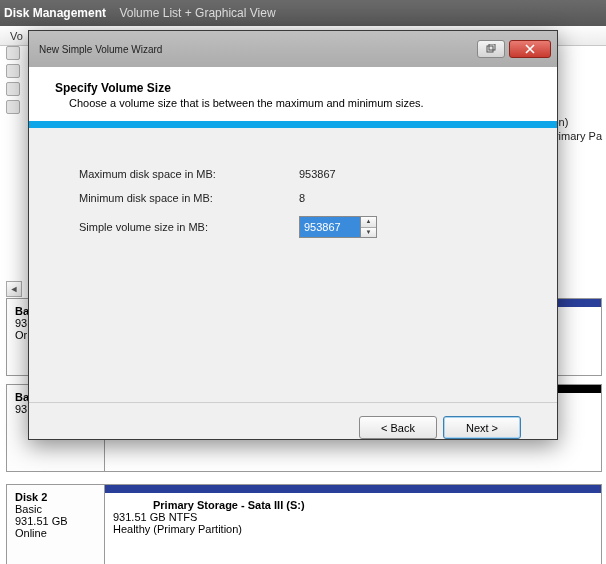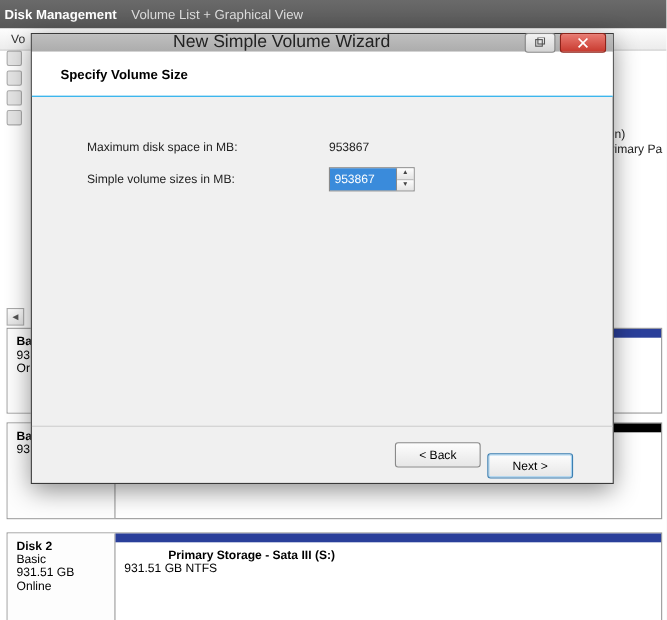--- a/index.html
+++ b/index.html
@@ -30,42 +30,42 @@
   .disk-row .vol .blackbar { position: absolute; top: 0; left: 0; right: 0; height: 8px; background: #000; }
   .disk-row .vol .hatch { position: absolute; top: 0; left: 0; right: 0; height: 100%; background: repeating-linear-gradient(45deg,#fff,#fff 4px,#d2d2d2 4px,#d2d2d2 6px); z-index: -1; }
   .disk-row .vol .vtitle { font-weight: bold; margin-top: 8px; padding-left: 40px; }
 
   .row0 { top: 272px; height: 78px; }
   .row1 { top: 358px; height: 88px; }
   .row2 { top: 458px; height: 84px; }
 
   
   .wizard { position: absolute; left: 28px; top: 30px; width: 530px; height: 410px; border: 1px solid #3a3a3a; background: #f0f0f0; box-shadow: 0 6px 22px rgba(0,0,0,.45); }
-  .wz-title { height: 16px; background: linear-gradient(#bfbfbf,#acacac); display: flex; align-items: center; padding: 0 6px 0 10px; font-size: 16px; color: #222; text-align: center; }
+  .wz-title { height: 36px; background: linear-gradient(#bfbfbf,#acacac); display: flex; align-items: center; padding: 0 6px 0 10px; font-size: 10px; color: #222; }
   .wz-title .t { flex: 1; }
   .wz-title .btn { width: 28px; height: 18px; margin-left: 4px; border-radius: 3px; border: 1px solid #888; background: linear-gradient(#f3f3f3,#d4d4d4); display: inline-flex; align-items: center; justify-content: center; }
   .wz-title .btn.close { background: linear-gradient(#e97b72,#c83a2f); border-color: #8e231a; color: #fff; width: 42px; }
   .wz-title .btn svg { width: 10px; height: 10px; }
 
-  .wz-head { background: #fff; padding: 14px 20px 12px 26px; border-bottom: 1px solid #0ea5e9; }
+  .wz-head { background: #fff; padding: 14px 20px 12px 26px; border-bottom: 7px solid #0ea5e9; }
   .wz-head .h1 { font-weight: bold; font-size: 12px; }
   .wz-head .h2 { font-size: 11px; margin-left: 14px; margin-top: 2px; }
 
   .wz-body { padding: 34px 20px 0 50px; font-size: 11px; color: #222; }
   .wz-body table { width: 100%; border-collapse: collapse; }
   .wz-body td { padding: 6px 0; vertical-align: middle; }
   .wz-body td.lbl { width: 220px; }
   .spin { display: inline-flex; border: 1px solid #8a8a8a; height: 22px; }
   .spin input { width: 60px; border: none; padding: 0 4px; font-size: 11px; background: #3a8bdb; color: #fff; outline: none; }
   .spin input::selection { background: #1d5fa7; }
   .spin .arrows { width: 16px; border-left: 1px solid #8a8a8a; display: flex; flex-direction: column; }
   .spin .arrows div { flex: 1; background: linear-gradient(#fdfdfd,#e4e4e4); font-size: 6px; text-align: center; line-height: 9px; color: #444; }
   .spin .arrows div:first-child { border-bottom: 1px solid #aaa; }
 
-  .wz-foot { position: absolute; bottom: 0; left: 0; right: 0; height: 52px; border-top: 1px solid #cfcfcf; display: flex; align-items: center; justify-content: flex-end; padding-right: 16px; gap: 6px; }
+  .wz-foot { position: absolute; bottom: 0; left: 0; right: 0; height: 37px; border-top: 1px solid #cfcfcf; display: flex; align-items: flex-end; justify-content: flex-end; padding-right: 16px; gap: 6px; }
   .wz-foot button { height: 23px; min-width: 78px; font-size: 11px; border: 1px solid #8a8a8a; border-radius: 3px; background: linear-gradient(#fdfdfd,#e6e6e6); padding: 0 10px; }
   .wz-foot button.primary { border: 1px solid #3c7fb1; box-shadow: 0 0 0 1px #a7d3f2 inset; margin-top: 20px; }
   .wz-foot .gap { width: 14px; }
 </style>
 </head>
 <body>
 
 <div class="titlebar">
   <span class="app">Disk Management</span>
   <span class="sub">Volume List + Graphical View</span>
@@ -117,20 +117,21 @@
     <div class="leftcell">
       <div class="dtitle">Disk 2</div>
       <div>Basic</div>
       <div>931.51 GB</div>
       <div>Online</div>
     </div>
     <div class="vol">
       <div class="bluebar"></div>
       <div class="vtitle">Primary Storage - Sata III  (S:)</div>
       <div>931.51 GB NTFS</div>
+      <div>Healthy (Primary Partition)</div>
     </div>
   </div>
 </div>
 
 <div class="wizard">
   <div class="wz-title">
     <span class="t">New Simple Volume Wizard</span>
     <span class="btn">
       <svg viewBox="0 0 10 10">
           <rect x="1" y="2" width="6" height="6" fill="none" stroke="#555"></rect>
@@ -139,31 +140,36 @@
     </span>
     <span class="btn close">
       <svg viewBox="0 0 10 10">
           <path d="M1 1 L9 9 M9 1 L1 9" stroke="#fff" stroke-width="1.6"></path>
         </svg>
     </span>
   </div>
 
   <div class="wz-head">
     <div class="h1">Specify Volume Size</div>
+    <div class="h2">Choose a volume size that is between the maximum and minimum sizes.</div>
   </div>
 
   <div class="wz-body">
     <table>
       <tbody>
           <tr>
         <td class="lbl">Maximum disk space in MB:</td>
         <td>953867</td>
       </tr>
       <tr>
-        <td class="lbl">Simple volume sizes in MB:</td>
+        <td class="lbl">Minimum disk space in MB:</td>
+        <td>8</td>
+      </tr>
+      <tr>
+        <td class="lbl">Simple volume size in MB:</td>
         <td>
           <span class="spin">
             <input type="text" value="953867" style="">
             <span class="arrows">
               <div>▲</div>
               <div>▼</div>
             </span>
           </span>
         </td>
       </tr>

